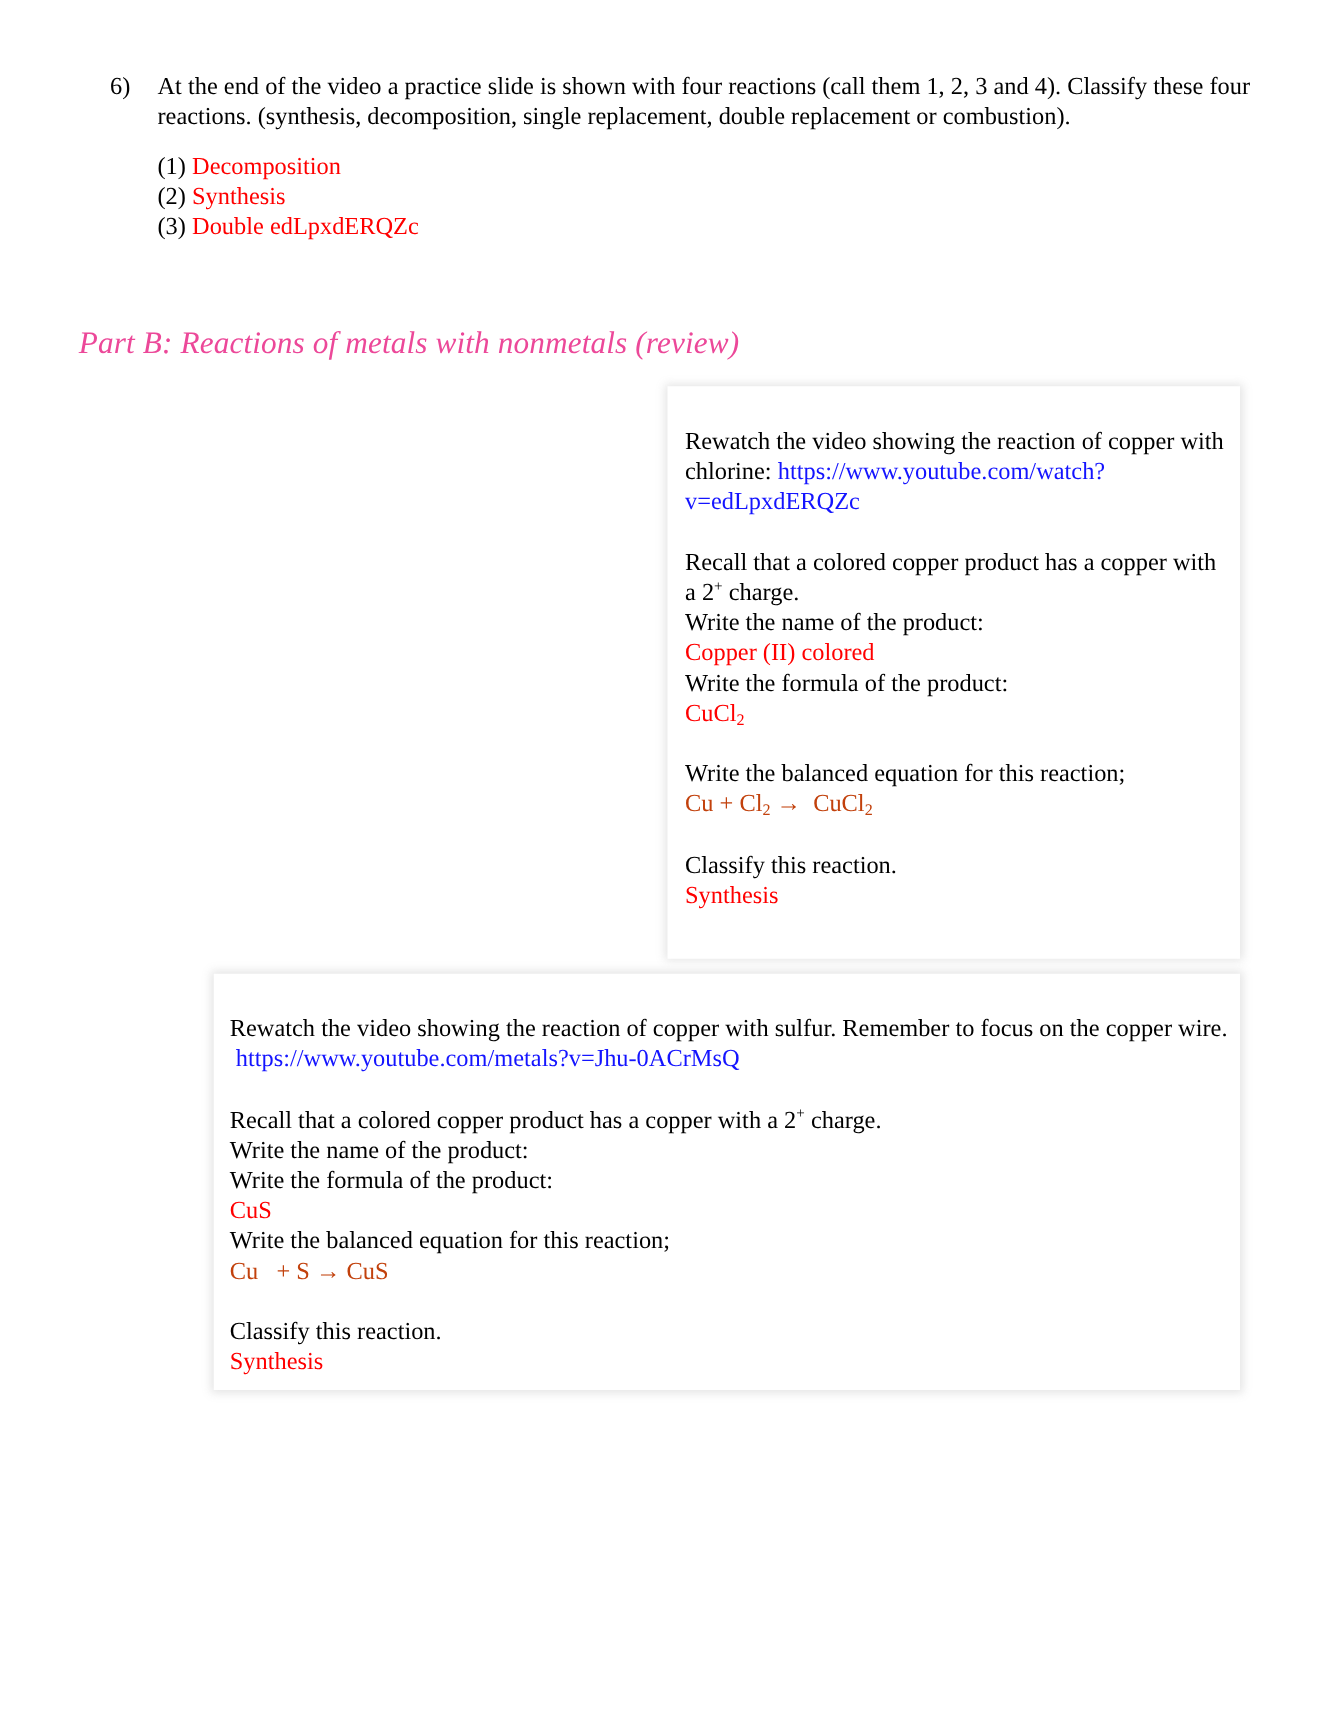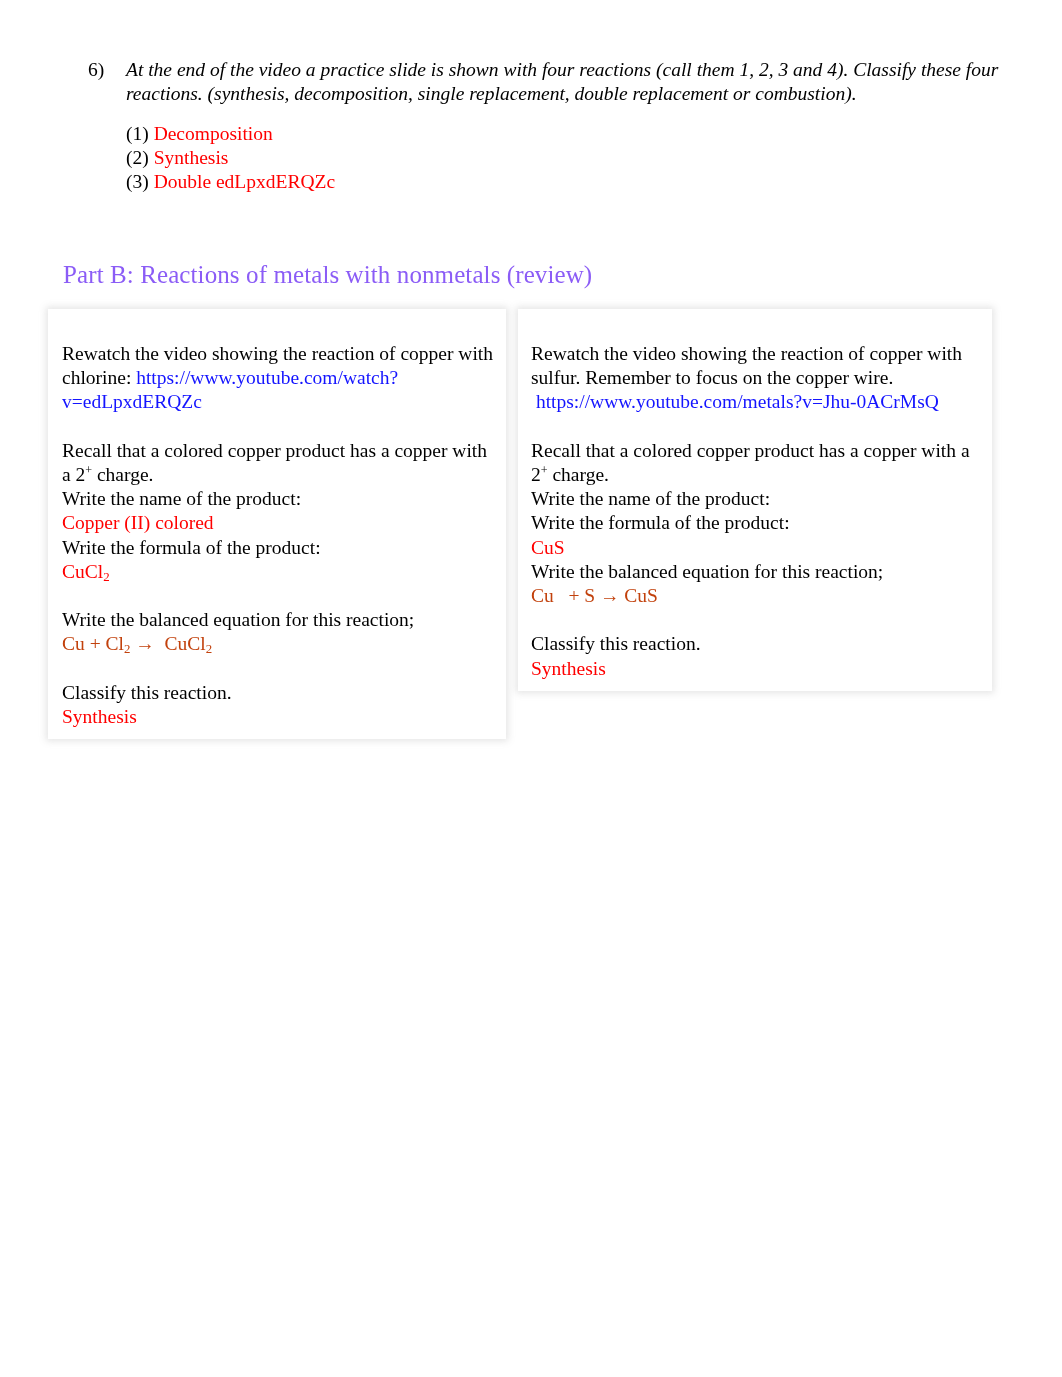--- a/index.html
+++ b/index.html
@@ -40,59 +40,60 @@
     flex: 0 0 38px;
     font-size: 19.5px;
     line-height: 24px;
     text-align: left;
   }
   .q-text {
     flex: 1 1 auto;
     font-size: 19.5px;
     line-height: 24px;
     text-align: left;
-    font-style: italic;
   }
   .sub-list {
     margin-top: 16px;
     padding-left: 38px;
   }
   .sub-item {
     font-size: 19.5px;
     line-height: 24px;
     white-space: nowrap;
   }
   .sub-label { color: #000000; }
   .answer-red { color: #ff0000; }
 
   
   .part-heading {
     position: absolute;
     top: 260px;
     left: 63px;
     font-size: 25px;
     line-height: 30px;
-    color: #8b5cf6;
+    color: #ec4899;
     font-weight: normal;
     letter-spacing: 0.1px;
+    font-style: italic;
   }
 
   
   .table-wrap {
     position: absolute;
     top: 309px;
     left: 48px;
     width: 944px;
     height: 422px;
   }
   .tbl {
     display: flex;
     width: 100%;
     height: 100%;
-    align-items: flex-start;
+    align-items: flex-end;
+    flex-direction: column;
   }
   .cell {
     background: #ffffff;
     position: relative;
     box-sizing: border-box;
     box-shadow: 0 0 7px 2px rgba(130,130,130,0.22);
   }
   .cell-left {
     width: 458px;
     flex: 0 0 458px;

